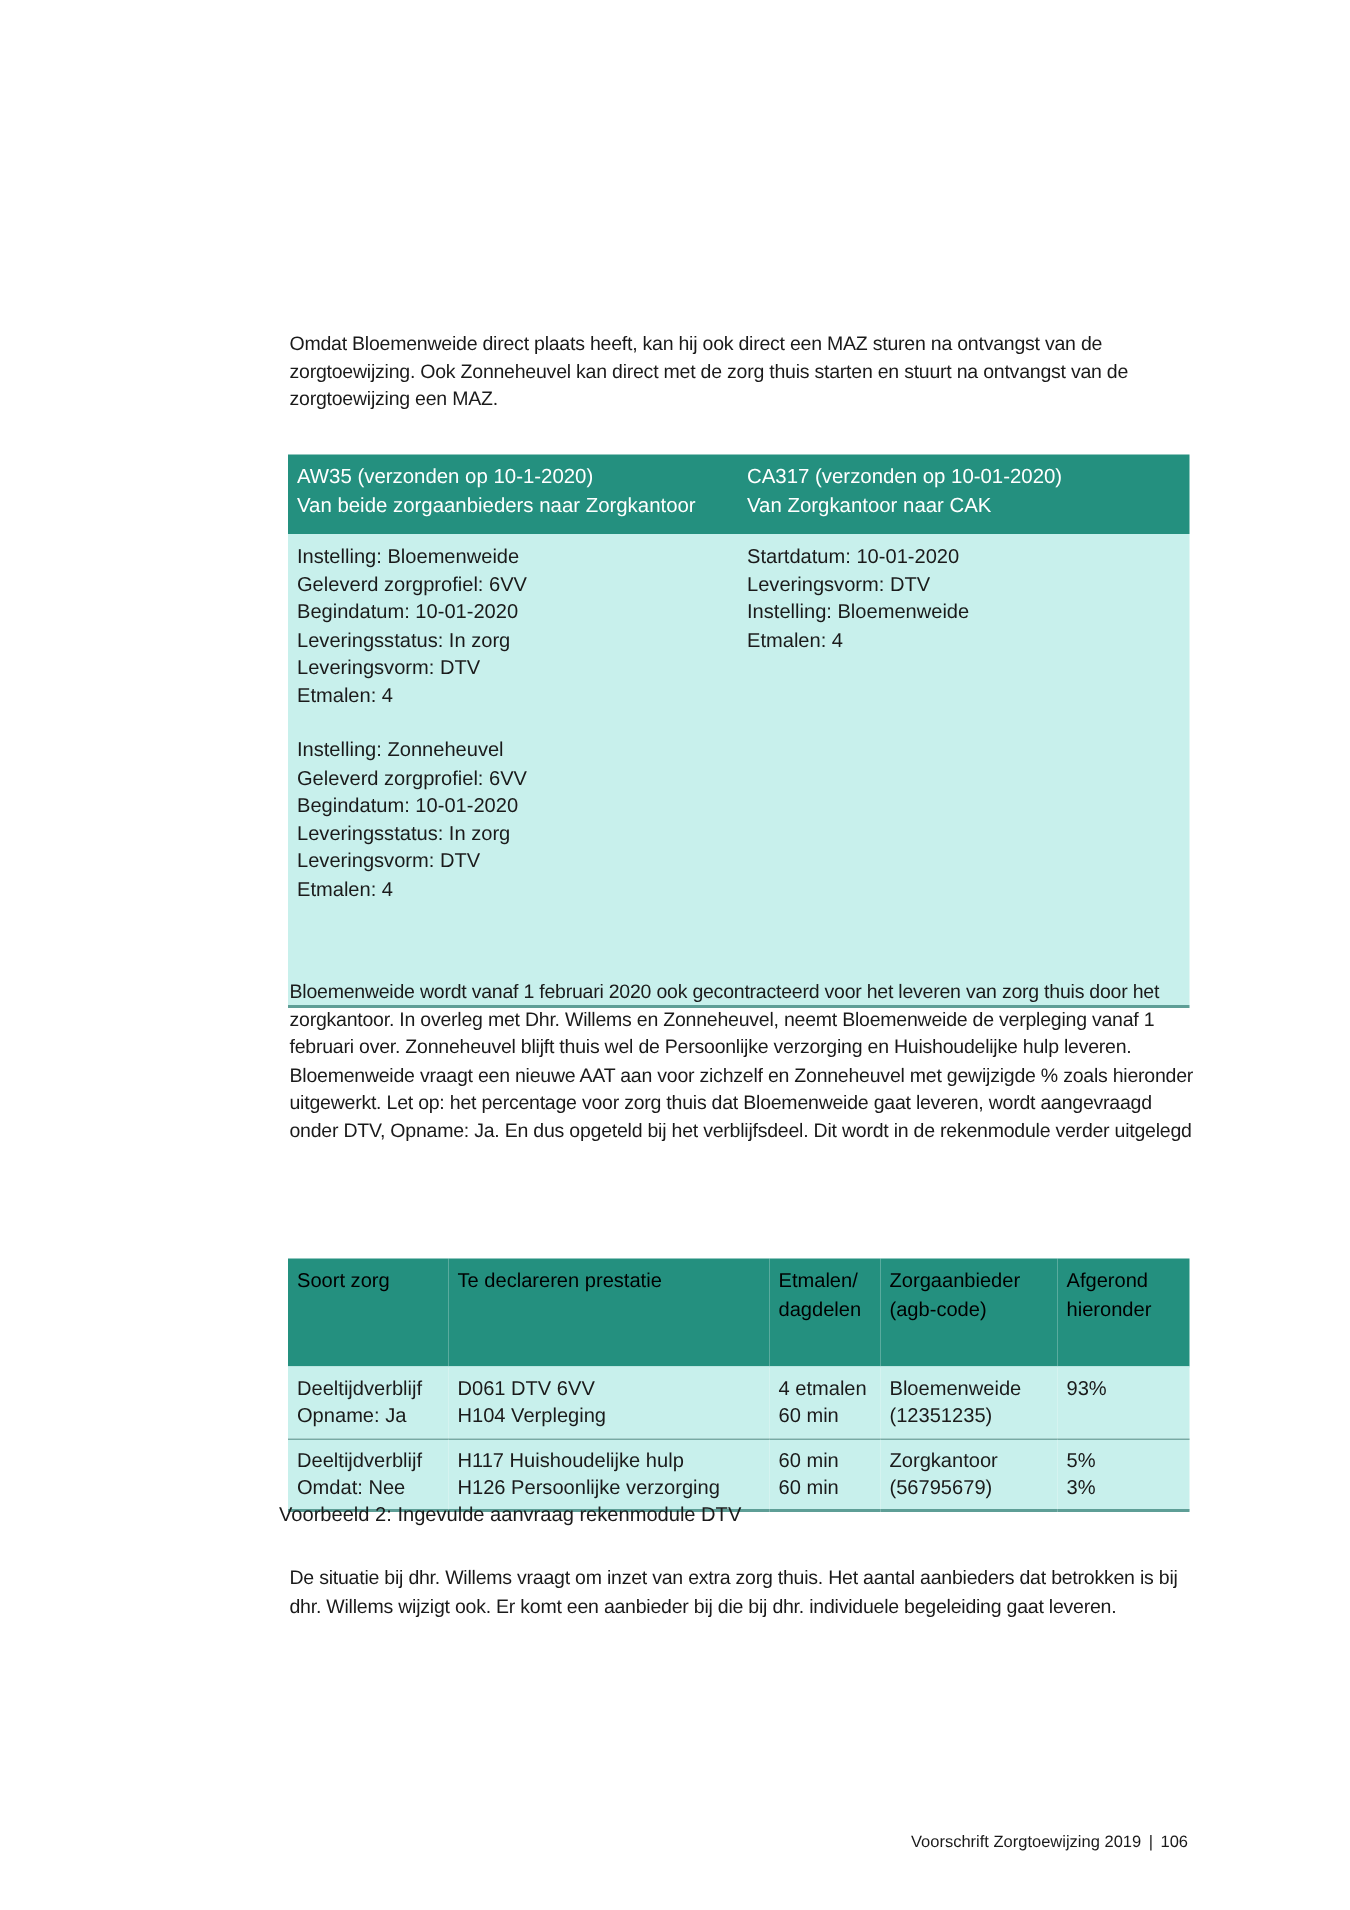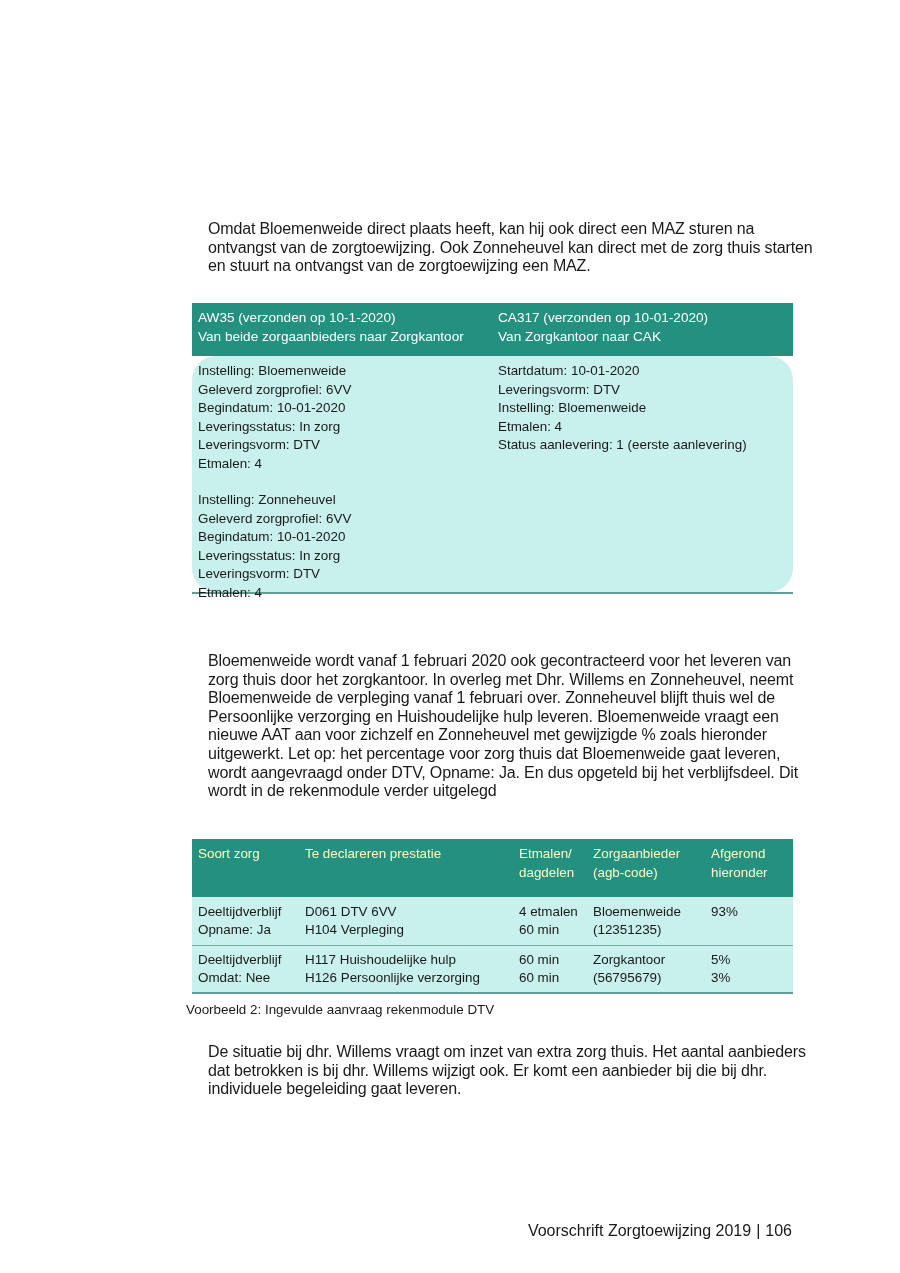--- a/index.html
+++ b/index.html
@@ -1,34 +1,34 @@
 <!DOCTYPE html>
 <html><head>
   <meta charset="utf-8">
   <style>
     html, body { margin: 0; padding: 0; background: #ffffff; }
     body { width: 900px; height: 1273px; position: relative; font-family: "Liberation Sans", sans-serif; color: #1a1a1a; }
     .page { position: absolute; left: 0; top: 0; width: 900px; height: 1273px; }
-    .para { position: absolute; left: 208px; width: 605px; font-size: 16px; line-height: 18.6px; margin: 0; letter-spacing: -0.15px; }
+    .para { position: absolute; left: 193px; width: 605px; font-size: 13px; line-height: 18.6px; margin: 0; letter-spacing: -0.15px; }
     .t1 { position: absolute; left: 192px; top: 303px; width: 601px; border-bottom: 2px solid #5e9e96; }
     .t1 .hdr { display: flex; background: #24907f; color: #ffffff; height: 53px; }
     .t1 .hdr .c { padding: 6px 6px 3px 6px; font-size: 13.6px; line-height: 18.5px; }
-    .t1 .body { display: flex; background: #c8f0ec; height: 236px; border-radius: 24px; }
+    .t1 .body { display: flex; background: #c8f0ec; height: 314px; }
     .t1 .body .c { padding: 6px 6px 0 6px; font-size: 13.4px; line-height: 18.5px; }
     .colA { width: 294px; }
     .colB { width: 295px; }
     .line { display: block; white-space: nowrap; }
     .gap { height: 18px; }
     .t2 { position: absolute; left: 192px; top: 839px; width: 601px; border-collapse: collapse; font-size: 13.4px; line-height: 18.5px; }
-    .t2 th { background: #24907f; color: #fef9c3; font-weight: normal; text-align: left; vertical-align: top; padding: 6px 6px 12px 6px; height: 58px; box-sizing: border-box; }
+    .t2 th { background: #24907f; color: #000000; font-weight: normal; text-align: left; vertical-align: top; padding: 6px 6px 12px 6px; height: 72px; box-sizing: border-box; }
     .t2 td { background: #c8f0ec; vertical-align: top; padding: 5px 6px 4px 6px; }
     .t2 tr.r1 td { border-top: 1px solid #c8f0ec; border-bottom: 1px solid #78aaa4; height: 38px; }
     .t2 tr.r2 td { border-bottom: 2px solid #5e9e96; }
     .caption { position: absolute; left: 186px; top: 1001px; font-size: 13.4px; line-height: 18px; margin: 0; }
-    .footer { position: absolute; right: 108px; top: 1222px; font-size: 16px; color: #1a1a1a; white-space: nowrap; }
+    .footer { position: absolute; right: 108px; top: 1222px; font-size: 11px; color: #1a1a1a; white-space: nowrap; }
     .footer .sep { margin: 0 5px; }
   </style>
 </head>
 <body>
 
 <div class="page">
 
   <p class="para" style="top:220px;">Omdat Bloemenweide direct plaats heeft, kan hij ook direct een MAZ sturen na ontvangst van de zorgtoewijzing. Ook Zonneheuvel kan direct met de zorg thuis starten en stuurt na ontvangst van de zorgtoewijzing een MAZ.</p>
 
   <div class="t1">
@@ -56,21 +56,20 @@
         <span class="line">Begindatum: 10-01-2020</span>
         <span class="line">Leveringsstatus: In zorg</span>
         <span class="line">Leveringsvorm: DTV</span>
         <span class="line">Etmalen: 4</span>
       </div>
       <div class="c colB">
         <span class="line">Startdatum: 10-01-2020</span>
         <span class="line">Leveringsvorm: DTV</span>
         <span class="line">Instelling: Bloemenweide</span>
         <span class="line">Etmalen: 4</span>
-        <span class="line">Status aanlevering: 1 (eerste aanlevering)</span>
       </div>
     </div>
   </div>
 
   <p class="para" style="top:652px;">Bloemenweide wordt vanaf 1 februari 2020 ook gecontracteerd voor het leveren van zorg thuis door het zorgkantoor. In overleg met Dhr. Willems en Zonneheuvel, neemt Bloemenweide de verpleging vanaf 1 februari over. Zonneheuvel blijft thuis wel de Persoonlijke verzorging en Huishoudelijke hulp leveren. Bloemenweide vraagt een nieuwe AAT aan voor zichzelf en Zonneheuvel met gewijzigde % zoals hieronder uitgewerkt. Let op: het percentage voor zorg thuis dat Bloemenweide gaat leveren, wordt aangevraagd onder DTV, Opname: Ja. En dus opgeteld bij het verblijfsdeel. Dit wordt in de rekenmodule verder uitgelegd</p>
 
   <table class="t2">
     <colgroup>
       <col style="width:107px">
         <col style="width:214px">

